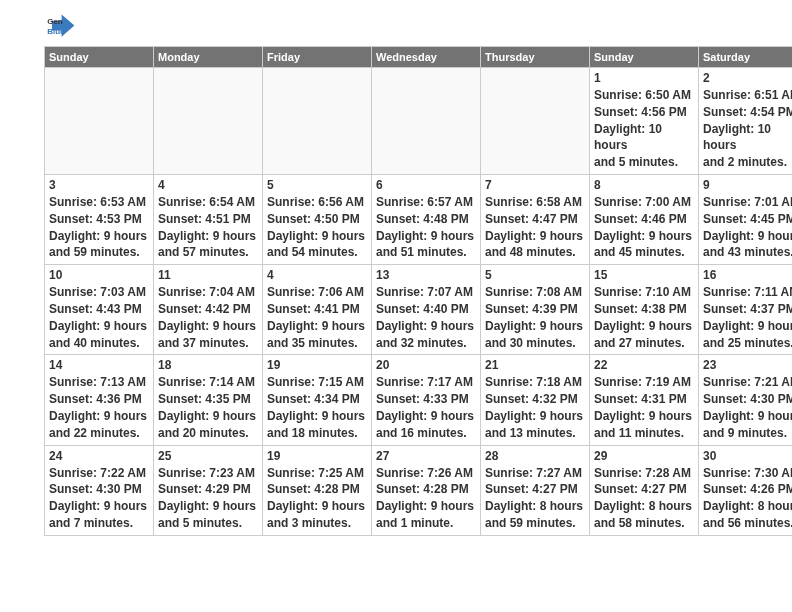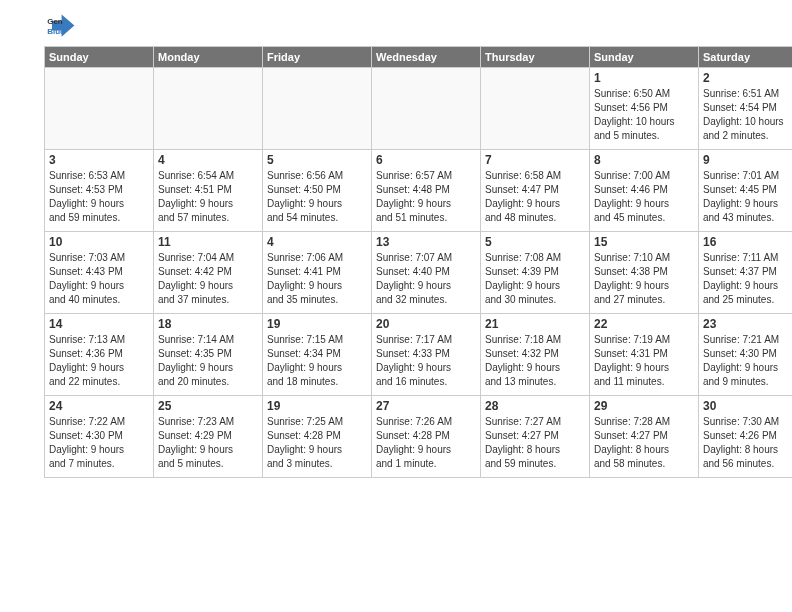--- a/index.html
+++ b/index.html
@@ -80,23 +80,24 @@
     .calendar tr:nth-child(odd) td:not(.empty) {
       background: #fff;
     }
     .day-num {
       font-size: 12px;
       font-weight: bold;
       display: block;
       margin-bottom: 2px;
     }
     .day-info {
-      font-size: 10px;
+      font-size: 12px;
       line-height: 1.4;
       color: #333;
+      font-weight: bold;
     }
   </style>
 </head>
 <body>
 
 <div class="container">
   <div class="header-area">
     <div class="logo">
       <svg class="logo-icon" viewBox="0 0 40 40">
         <rect x="0" y="0" width="40" height="40" fill="white"></rect>

